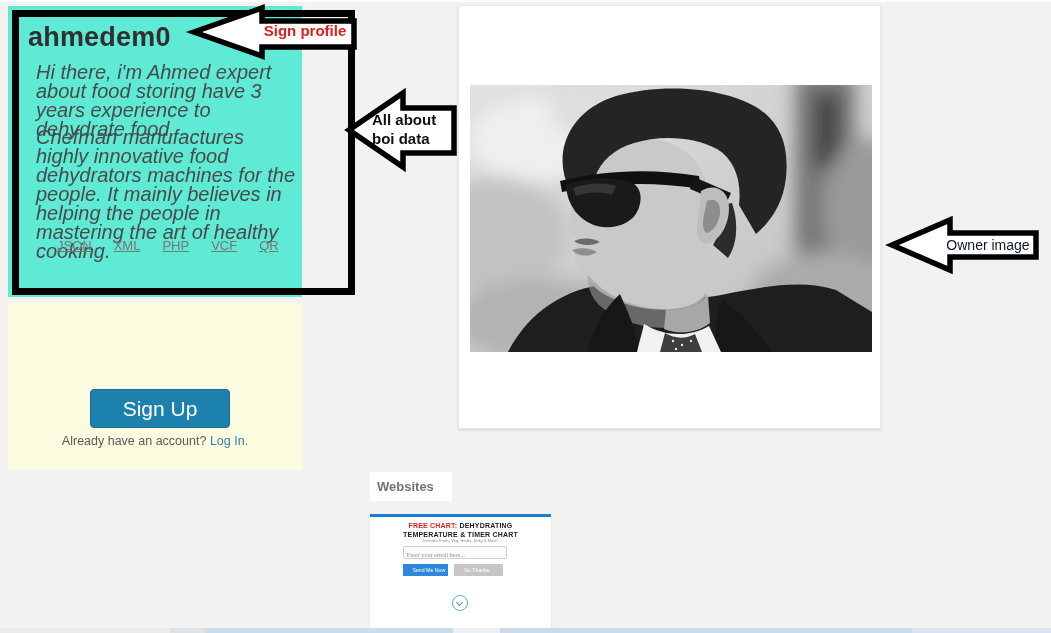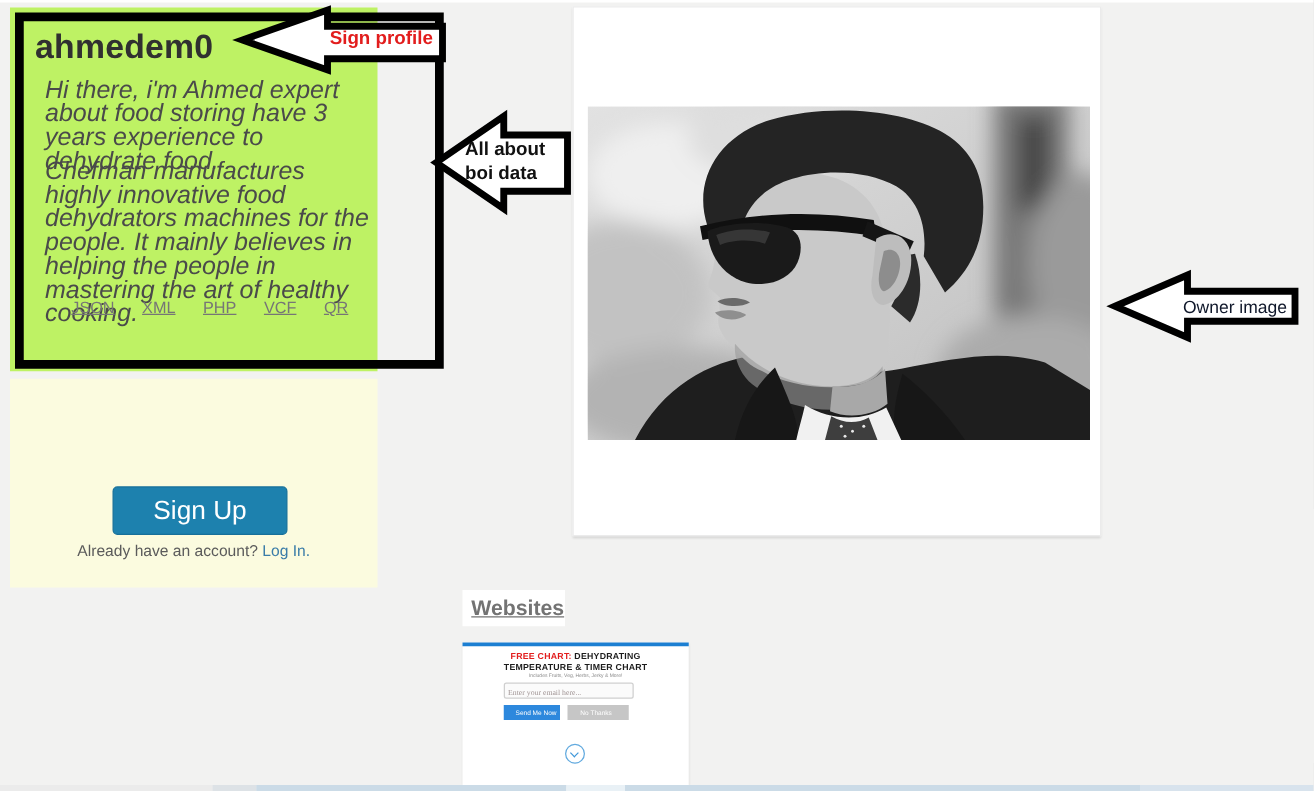--- a/index.html
+++ b/index.html
@@ -5,21 +5,21 @@
   * { margin:0; padding:0; box-sizing:border-box; }
   html,body { background:#e9e9e9; }
   body { font-family:"Liberation Sans","DejaVu Sans",sans-serif; }
   #screen{ position:relative; width:1051px; height:633px; background:#f2f2f1; overflow:hidden; }
   .abs{ position:absolute; }
 
   
   #top-strip{ left:0; top:0; width:1051px; height:2px; background:#ffffff; z-index:0;}
 
   
-  #profile-card{ left:8px; top:6px; width:294px; height:291px; background:#bef264; z-index:1; }
+  #profile-card{ left:8px; top:6px; width:294px; height:291px; background:#5eead4; z-index:1; }
   #profile-username{ position:absolute; left:20px; top:16px; font-size:27px; font-weight:bold; color:#303030; letter-spacing:.2px;}
   .bio{ position:absolute; left:28px; width:260px; font-size:20px; line-height:19px; color:#4a4a4a;font-style:italic;}
   #bio-1{ top:57px; }
   #bio-2{ top:122px; }
   #profile-links{ position:absolute; left:49px; top:232px; display:flex; gap:22px; }
   #profile-links a{ font-size:13px; color:#767676; text-decoration:underline; cursor:pointer; }
 
   
   #profile-outline{ left:12px; top:10px; width:343px; height:285px; border:7px solid #000; z-index:5; }
 
@@ -35,21 +35,21 @@
   #login-link{ color:#3a7ca8; text-decoration:none; cursor:pointer; }
 
   
   #photo-card{ left:458px; top:5px; width:423px; height:424px; background:#fff;
                border:1px solid #ebebeb; box-shadow:0 1px 2px rgba(0,0,0,.14); z-index:1;}
   #owner-photo{ position:absolute; left:11px; top:79px; width:402px; height:267px; overflow:hidden; }
   #owner-photo svg{ display:block; }
 
   
   #websites-chip{ left:370px; top:472px; width:82px; height:29px; background:#fff; z-index:1;}
-  #websites-heading{ font-size:17px; font-weight:bold; color:#737373; line-height:29px; padding-left:7px;text-decoration:underline;}
+  #websites-heading{ font-size:13px; font-weight:bold; color:#737373; line-height:29px; padding-left:7px;}
 
   #site-thumb{ left:370px; top:514px; width:181px; height:114px; background:#fff;
                border-top:3px solid #1c7fd2; box-shadow:0 1px 2px rgba(0,0,0,.10);
                z-index:1; cursor:pointer; }
   #thumb-title{ position:absolute; left:10px; top:4px; width:161px; text-align:center;
                 font-size:7px; font-weight:bold; line-height:9px; color:#1c1c1c; letter-spacing:.2px;}
   #thumb-title .red{ color:#e21d1d; }
   #thumb-subtext{ position:absolute; left:0; top:21px; width:181px; text-align:center;
                   font-size:8px; color:#8a8a8a; transform:scale(.5); transform-origin:center top;}
   #thumb-input{ position:absolute; left:33px; top:29px; width:104px; height:13px;

